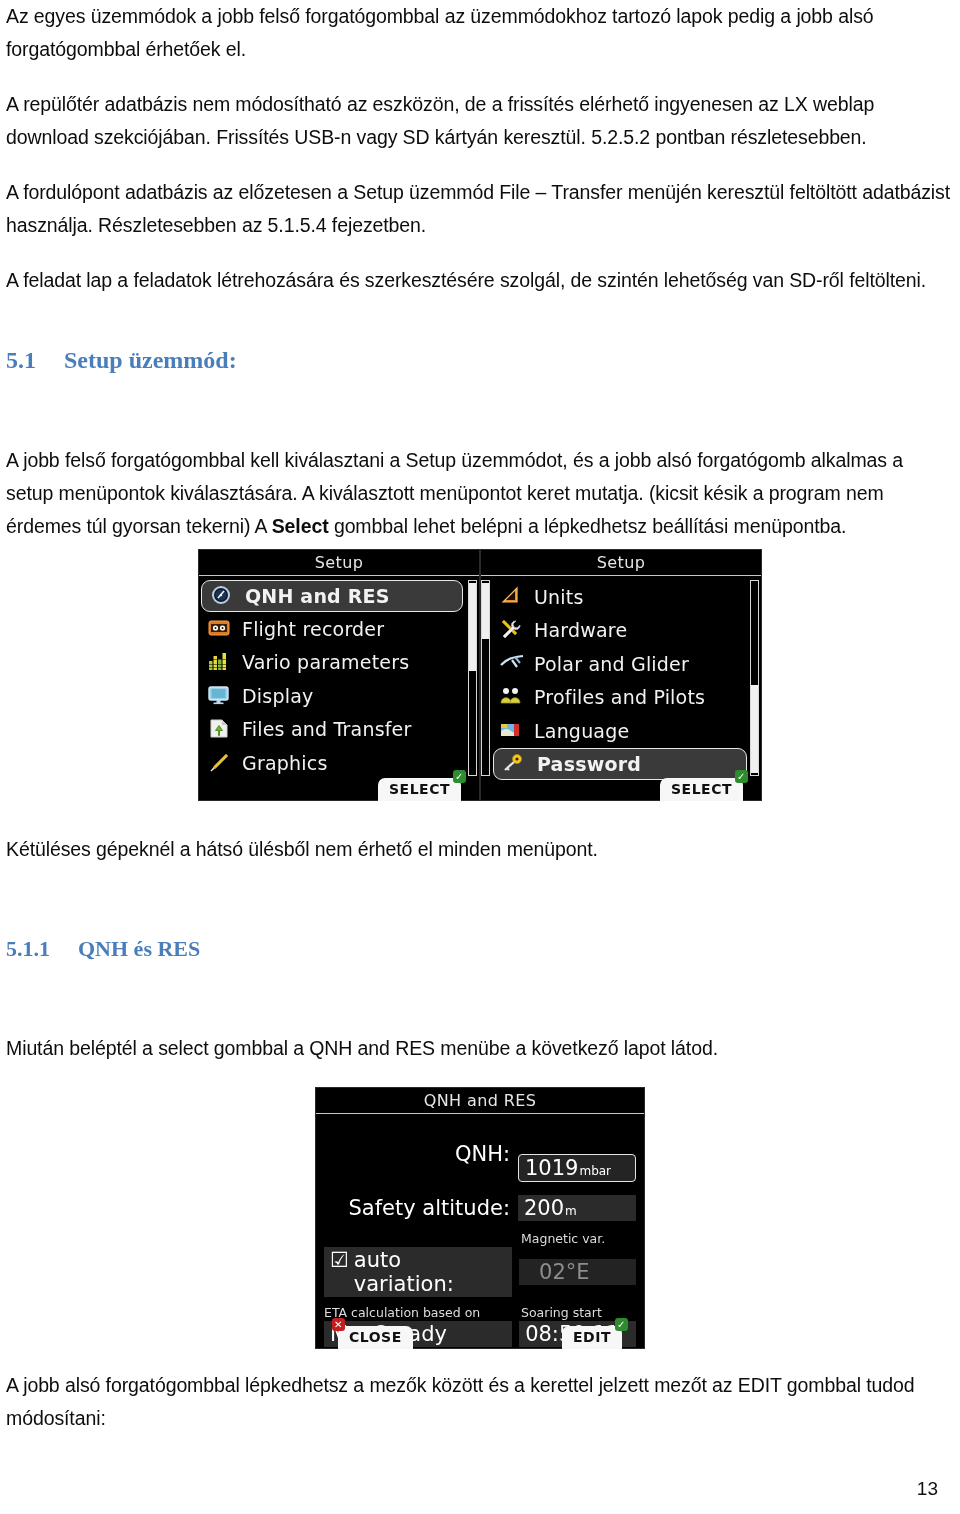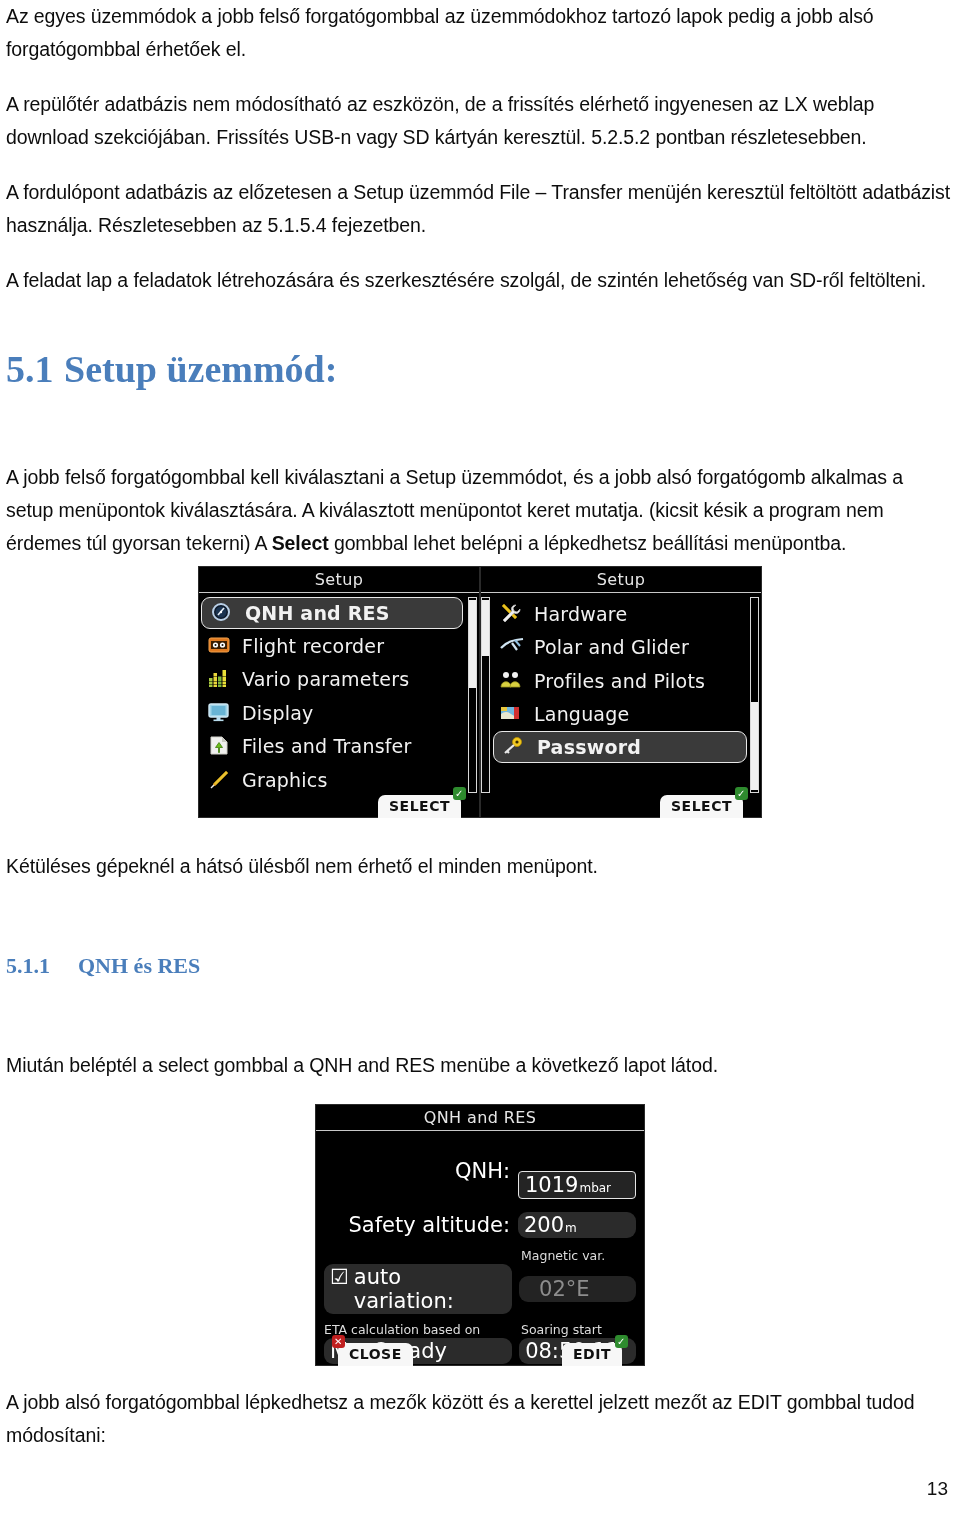--- a/index.html
+++ b/index.html
@@ -29,21 +29,21 @@
   .gap-xl { height: 70px; }
 
   h2.h2, h3.h3 {
     font-family: "Liberation Serif", serif;
     color: #4a7ebb;
     font-weight: bold;
     margin: 0;
     display: flex;
     align-items: baseline;
   }
-  h2.h2 { font-size: 38px; }
+  h2.h2 { font-size: 24px; }
   h3.h3 { font-size: 22px; }
   h2.h2 .num { width: 58px; flex: none; }
   h3.h3 .num { width: 72px; flex: none; }
 
   b.strong { font-weight: bold; }
 
   
   .shots-row {
     display: flex;
     justify-content: center;
@@ -137,32 +137,32 @@
   .badge.no { background:#c02020; }
 
   
   .dev.qnh { width: 330px; height: 262px; margin: 0 auto; }
   .qnh-body { position:relative; height: calc(100% - 26px); padding: 4px 8px 0 8px; color:#fff; }
   .row { display:flex; align-items:center; }
   .fld {
     background: #2b2b2b;
     color: #ffffff;
     padding: 1px 6px;
-    display:flex; align-items: baseline; border-radius: 9px;
+    display:flex; align-items: baseline;
   }
   .fld.boxed { border: 1px solid #e4e4e4; border-radius: 4px; background:#242424;margin-top:28px; }
   .fld.dim { color: #8d8d8d; background:#232323;padding-left:20px; }
   .lblw { text-align: right; font-size: 21px; color:#fff; }
   .unit { font-size: 12px; margin-left: 1px; }
   .smalllbl { font-size: 12.5px; color: #ddd; }
   .bigval { font-size: 21px; }
 
   .pagenum {
     position: absolute;
-    right: 12px;
+    right: 22px;
     bottom: 14px;
     font-size: 19px;
     color: #111;
     font-family: "Liberation Sans", sans-serif;
   }
 </style>
 </head>
 <body>
 
 <div class="page">
@@ -279,20 +279,29 @@
           <span class="badge ok" style="right:-5px; top:-8px;">✓</span>
         </div>
       </div>
     </div>
 
     <div class="dev setup">
       <div class="dev-title">Setup</div>
       <div class="dev-body">
         <div class="menu right">
 
+          <div class="mi">
+            <span class="ico">
+              <svg width="24" height="20" viewBox="0 0 24 20">
+                  <path d="M18 2 L18 16 L4 16 Z" fill="#f08a20" stroke="#f5c070" stroke-width="1.2"></path>
+                  <path d="M16 5 L16 14 L7 14 Z" fill="#1a0e00"></path>
+                </svg>
+            </span>
+            <span class="lbl">Units</span>
+          </div>
 
           <div class="mi">
             <span class="ico">
               <svg width="24" height="20" viewBox="0 0 24 20">
                   <path d="M3 3 L16 16 L18 14 L5 1 Z" fill="#e8c020" stroke="#a88a08" stroke-width="0.8"></path>
                   <path d="M17 2 a4 4 0 0 0 -4 6 L4 17 l2 2 l9 -9 a4 4 0 0 0 6 -4 l-3 3 l-3 -1 l-1 -3 Z" fill="#f0f0f0" stroke="#b8b8b8" stroke-width="0.8"></path>
                 </svg>
             </span>
             <span class="lbl">Hardware</span>
           </div>

